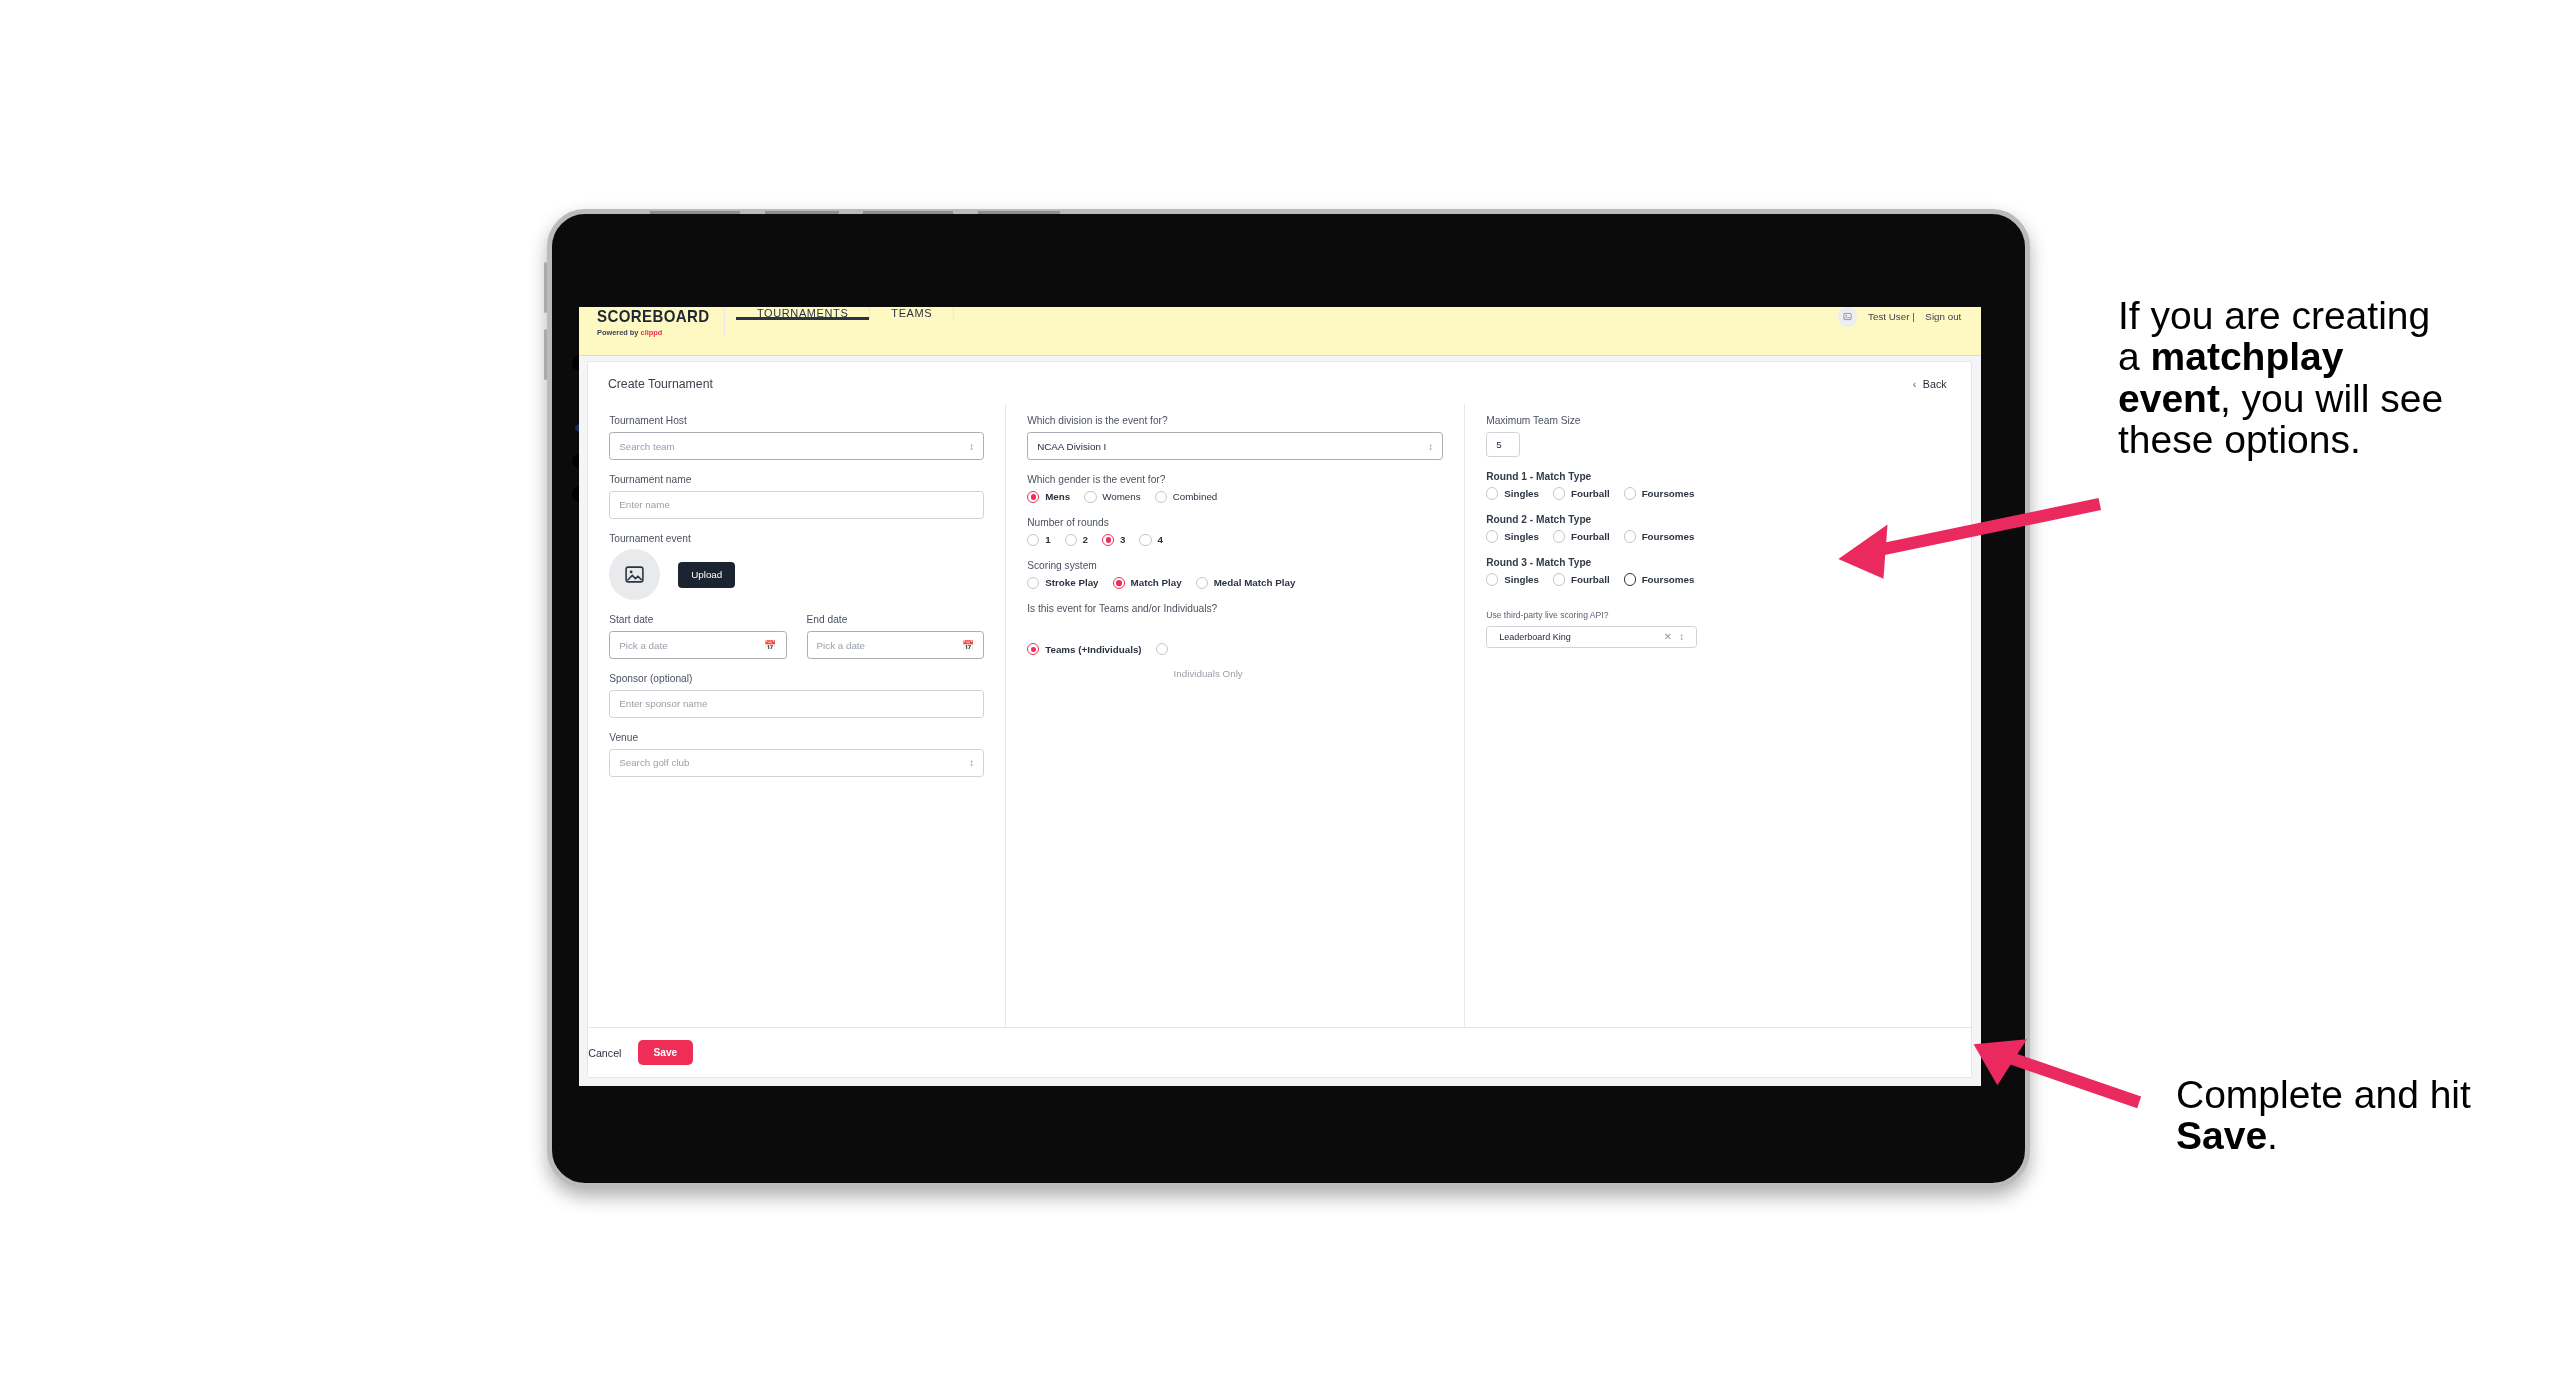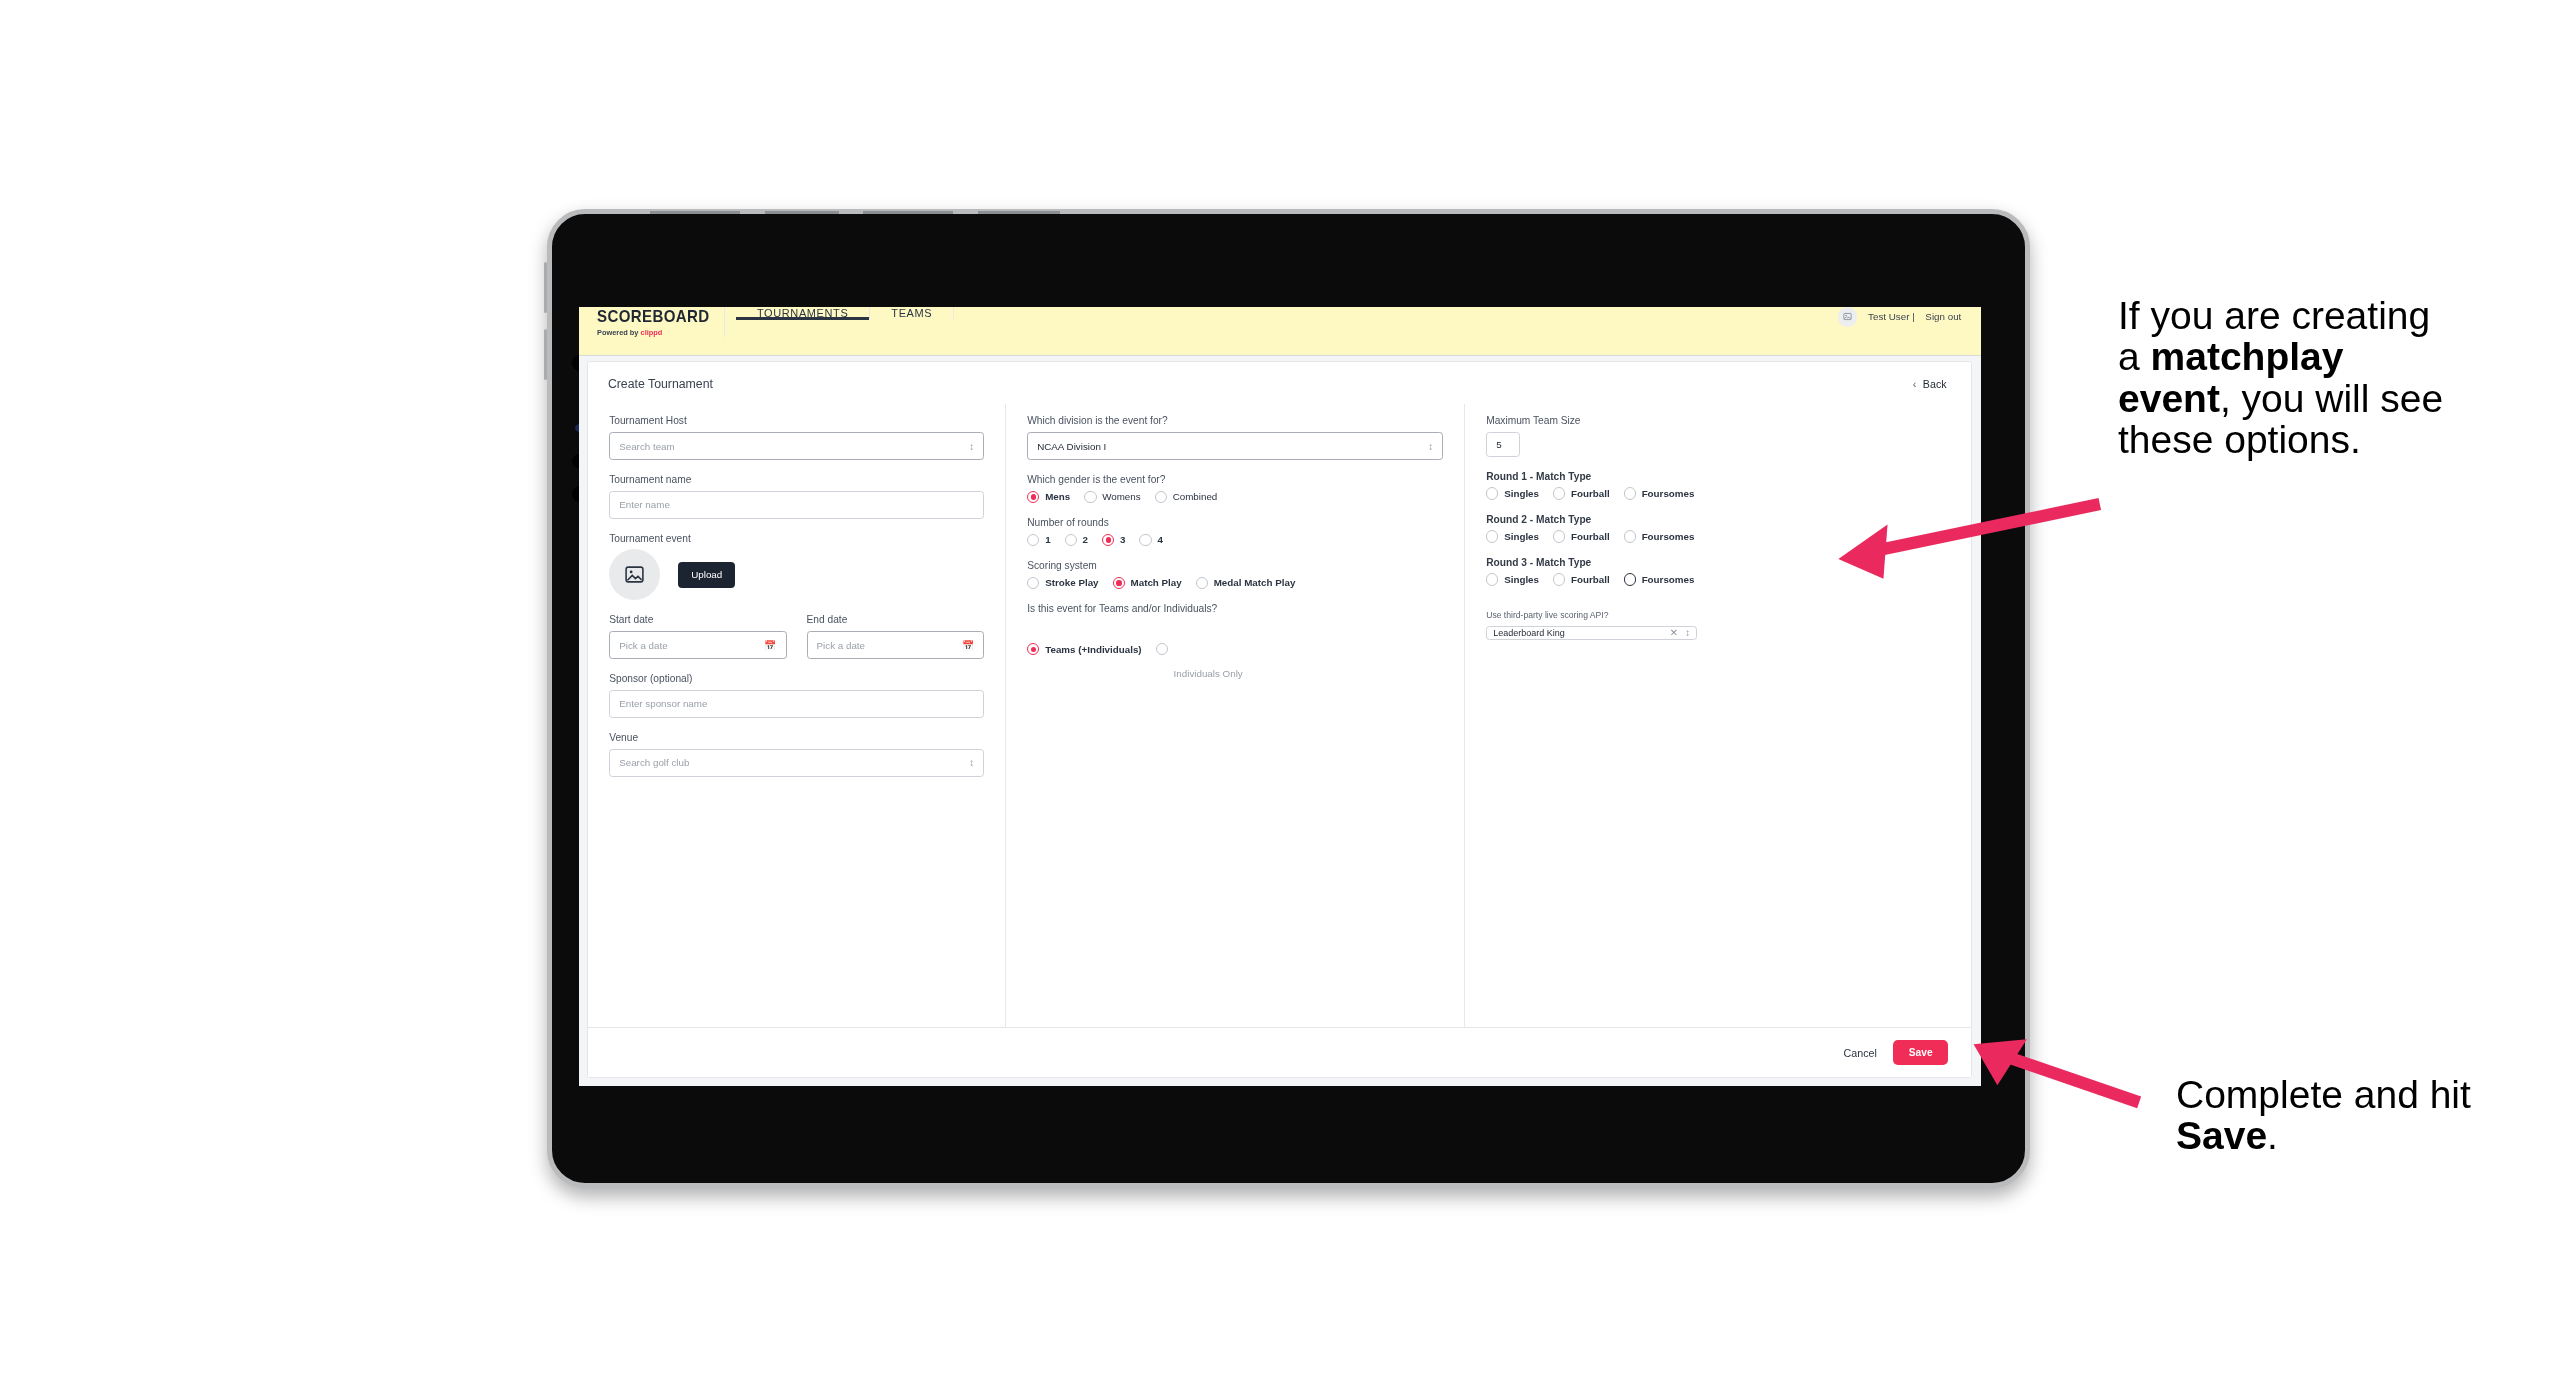--- a/index.html
+++ b/index.html
@@ -74,21 +74,21 @@
   .group{margin-bottom:14px;}
 
   .inp{
     width:100%;height:28px;border:0.8px solid #a9aeb6;border-radius:3.3px;
     background:#fff;box-sizing:border-box;display:flex;align-items:center;
     padding:0 9px;font-size:9.8px;color:#1f2733;position:relative;
   }
   .inp.ph{color:#9aa0a9;}
   .inp.light{border-color:#cfd3d9;}
   .inp .right-ic{margin-left:auto;color:#8b919b;font-size:9.8px;display:flex;align-items:center;gap:7.4px;}
-  .inp.sm{height:14px;font-size:9px;padding:0 6px;}
+  .inp.sm{height:22px;font-size:9px;padding:0 12px;}
 
   .logorow{display:flex;align-items:center;gap:18px;margin-bottom:4.9px;}
   .logo-circle{width:51px;height:51px;border-radius:50%;background:#e9eaec;
                display:flex;align-items:center;justify-content:center;}
   .uploadbtn{background:#1d2431;color:#fff;font-size:9.8px;border-radius:4.1px;
              padding:7.4px 13px;cursor:pointer;}
 
   .daterow{display:flex;gap:19.7px;}
   .daterow > div{flex:1;}
 
@@ -100,21 +100,21 @@
   .radio.on{border-color:#ef2d56;}
   .radio.on:after{content:"";position:absolute;left:2.5px;top:2.5px;width:5.7px;height:5.7px;
          border-radius:50%;background:#ef2d56;}
   .radio.hl{border-color:#2b3442;border-width:1.6px;}
   .rlabel{font-size:9.8px;color:#2b3442;}
   .rlabel.muted{color:#9aa0a9;margin-top:48px;}
   .rlabel.b{font-weight:bold;color:#2b3442;}
 
   
   #cardfoot{height:49px;border-top:0.8px solid #e4e6e9;display:flex;align-items:center;
-            justify-content:flex-end;gap:16.4px;padding-right:23px;background:#fff;}
+            gap:16.4px;padding-right:23px;background:#fff;}
   #cancelbtn{font-size:10.7px;color:#2b3442;cursor:pointer;}
   #savebtn{background:#ef2d56;color:#fff;font-size:10.2px;font-weight:bold;
            padding:6.6px 15.6px;border-radius:4.9px;cursor:pointer;}
 
   
   .anno{position:absolute;color:#000;font-size:39px;line-height:1.06;}
   #anno1{left:2118px;top:295px;width:344px;}
   #anno2{left:2176px;top:1074px;width:377px;}
   .anno b{font-weight:bold;}
   svg#arrows{position:absolute;left:0;top:0;width:2576px;height:1386px;pointer-events:none;}

